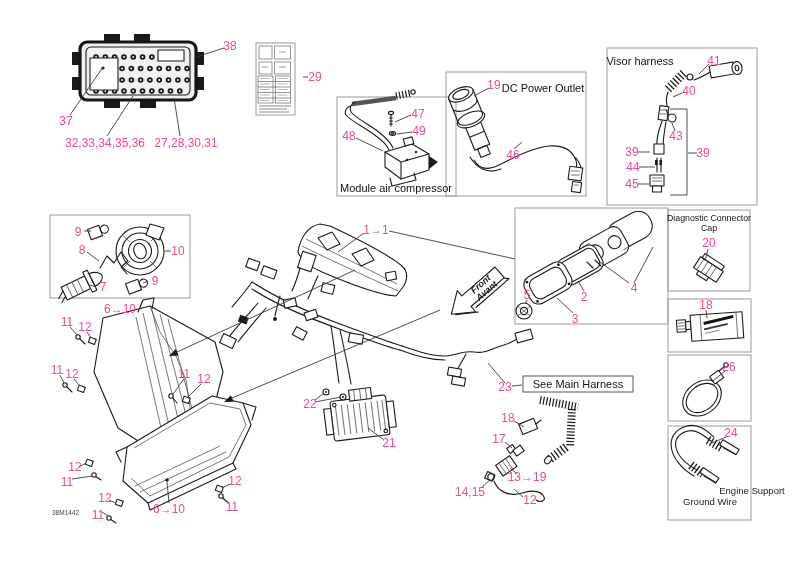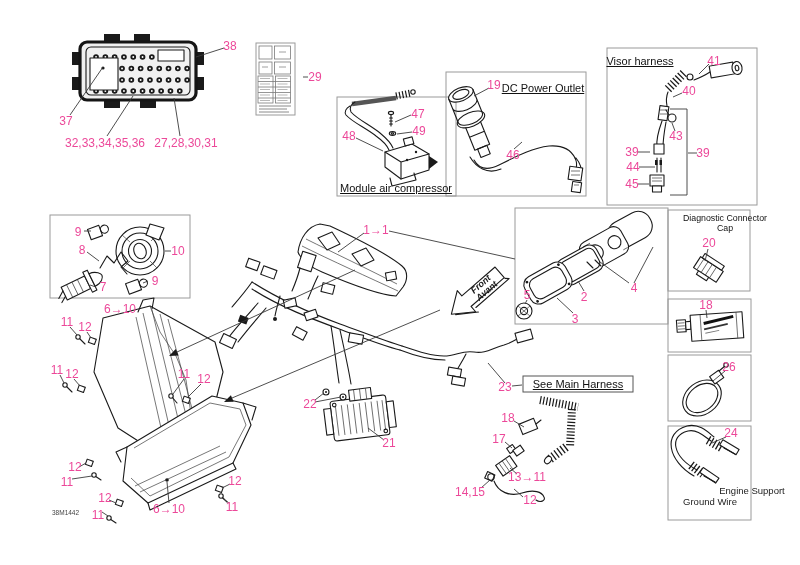--- a/index.html
+++ b/index.html
@@ -1,22 +1,22 @@
 <!DOCTYPE html>
 <html><head>
 <meta charset="utf-8">
 <style>
   html,body{margin:0;padding:0;background:#fff;}
   .canvas{position:relative;width:800px;height:565px;background:#fff;overflow:hidden;
           font-family:"Liberation Sans",sans-serif;color:#1a1a1a;}
   .canvas svg{position:absolute;left:0;top:0;}
   .lbl{position:absolute;transform:translate(-50%,-50%);font-size:12px;line-height:1;
        white-space:nowrap;color:#ec4899;}
-  .t11{position:absolute;transform:translate(-50%,-50%);font-size:11px;white-space:nowrap;color:#111;text-decoration:underline;}
-  .t9{position:absolute;transform:translate(-50%,-50%);font-size:8.8px;white-space:nowrap;color:#111;padding-left:32px;}
+  .t11{position:absolute;transform:translate(-50%,-50%);font-size:11px;white-space:nowrap;color:#111;}
+  .t9{position:absolute;transform:translate(-50%,-50%);font-size:8.8px;white-space:nowrap;color:#111;}
   .t95{position:absolute;transform:translate(-50%,-50%);font-size:9.5px;white-space:nowrap;color:#222;}
   .code{position:absolute;font-size:6.5px;color:#444;transform:translate(0,-50%);}
   
   .art{stroke:#1a1a1a;fill:none;stroke-width:1.1;stroke-linecap:round;stroke-linejoin:round;}
   .artf{fill:#1a1a1a;stroke:none;}
   .wf{fill:#fff;stroke:#1a1a1a;stroke-width:1.1;stroke-linejoin:round;}
   .thin{stroke:#3c3c3c;fill:none;stroke-width:0.7;}
   .ldr{stroke:#3a3a3a;fill:none;stroke-width:0.9;}
   .box{stroke:#9a9a9a;fill:none;stroke-width:1;}
   .gray{stroke:#7a7a7a;fill:none;stroke-width:0.8;}
@@ -453,18 +453,18 @@
 <div class="lbl" style="left:105px;top:498px">12</div>
 <div class="lbl" style="left:98px;top:515px">11</div>
 <div class="lbl" style="left:235px;top:481px">12</div>
 <div class="lbl" style="left:232px;top:507px">11</div>
 <div class="lbl" style="left:310px;top:404px">22</div>
 <div class="lbl" style="left:389px;top:443px">21</div>
 <div class="lbl" style="left:505px;top:387px">23</div>
 <div class="t11" style="left:578px;top:384px">See Main Harness</div>
 <div class="lbl" style="left:508px;top:418px">18</div>
 <div class="lbl" style="left:499px;top:439px">17</div>
-<div class="lbl" style="left:527px;top:477px">13→11</div>
+<div class="lbl" style="left:527px;top:477px">13→19</div>
 <div class="lbl" style="left:470px;top:492px">14,15</div>
 <div class="lbl" style="left:530px;top:500px">12</div>
 <div class="code" style="left:52px;top:512px">38M1442</div>
 
 </div>
 
 </body></html>

